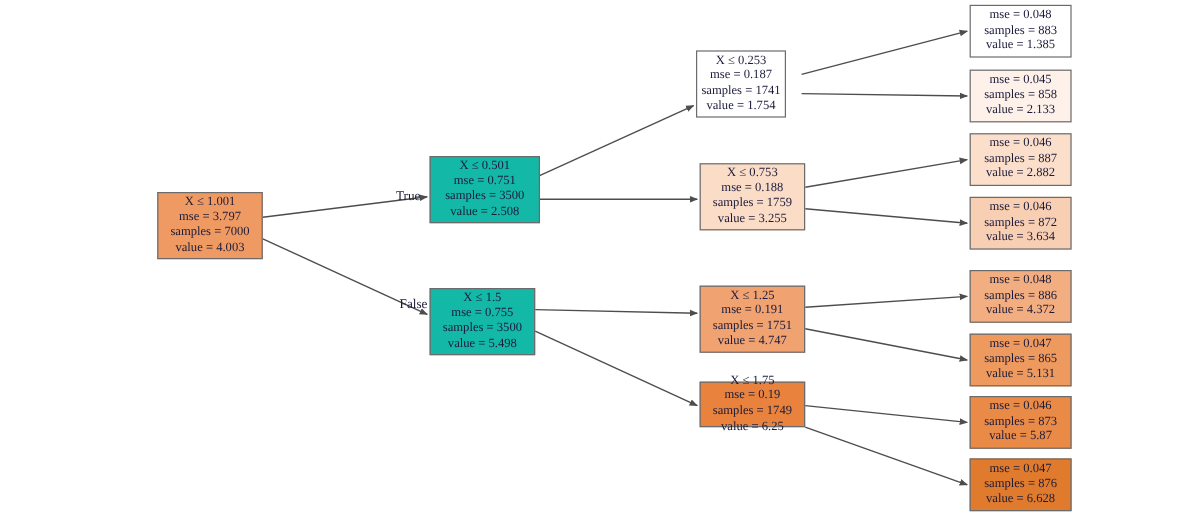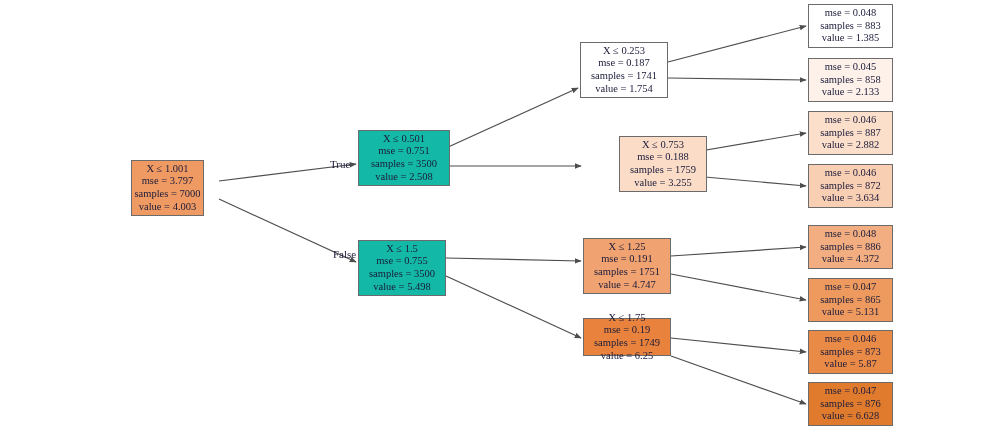--- a/index.html
+++ b/index.html
@@ -67,45 +67,45 @@
       <line x1="668" y1="62" x2="806" y2="26" stroke="#4d4d4d" stroke-width="1.15" marker-end="url(#arrow)"></line>
       <line x1="668" y1="78" x2="806" y2="80" stroke="#4d4d4d" stroke-width="1.15" marker-end="url(#arrow)"></line>
       <line x1="671" y1="156" x2="806" y2="133" stroke="#4d4d4d" stroke-width="1.15" marker-end="url(#arrow)"></line>
       <line x1="671" y1="174" x2="806" y2="186" stroke="#4d4d4d" stroke-width="1.15" marker-end="url(#arrow)"></line>
       <line x1="671" y1="256" x2="806" y2="247" stroke="#4d4d4d" stroke-width="1.15" marker-end="url(#arrow)"></line>
       <line x1="671" y1="274" x2="806" y2="300" stroke="#4d4d4d" stroke-width="1.15" marker-end="url(#arrow)"></line>
       <line x1="671" y1="338" x2="806" y2="352" stroke="#4d4d4d" stroke-width="1.15" marker-end="url(#arrow)"></line>
       <line x1="671" y1="356" x2="806" y2="404" stroke="#4d4d4d" stroke-width="1.15" marker-end="url(#arrow)"></line>
     </svg>
   <div id="node-layer">
-      <div class="node" style="left: 131px; top: 160px; width: 73px; height: 56px; background: rgb(239, 154, 99); border-color: rgb(107, 107, 107); color: rgb(27, 27, 58); justify-content: center;">
+      <div class="node" style="left: 131px; top: 160px; width: 88px; height: 56px; background: rgb(239, 154, 99); border-color: rgb(107, 107, 107); color: rgb(27, 27, 58); justify-content: center;">
         <span class="line">X ≤ 1.001</span>
         <span class="line">mse = 3.797</span>
         <span class="line">samples = 7000</span>
         <span class="line">value = 4.003</span>
       </div>
       <div class="node" style="left: 358px; top: 130px; width: 92px; height: 56px; background: #14b8a6; border-color: rgb(107, 107, 107); color: rgb(27, 27, 58);">
         <span class="line">X ≤ 0.501</span>
         <span class="line">mse = 0.751</span>
         <span class="line">samples = 3500</span>
         <span class="line">value = 2.508</span>
       </div>
       <div class="node" style="left: 358px; top: 240px; width: 88px; height: 56px; background: #14b8a6; border-color: rgb(107, 107, 107); color: rgb(27, 27, 58);">
         <span class="line">X ≤ 1.5</span>
         <span class="line">mse = 0.755</span>
         <span class="line">samples = 3500</span>
         <span class="line">value = 5.498</span>
       </div>
-      <div class="node" style="left: 580px; top: 42px; width: 88px; height: 56px; background: rgb(255, 255, 255); border-color: rgb(107, 107, 107); color: rgb(27, 27, 58);">
+      <div class="node" style="left: 580px; top: 42px; width: 75px; height: 56px; background: rgb(255, 255, 255); border-color: rgb(107, 107, 107); color: rgb(27, 27, 58);">
         <span class="line">X ≤ 0.253</span>
         <span class="line">mse = 0.187</span>
         <span class="line">samples = 1741</span>
         <span class="line">value = 1.754</span>
       </div>
-      <div class="node" style="left: 583px; top: 136px; width: 88px; height: 56px; background: rgb(250, 220, 199); border-color: rgb(107, 107, 107); color: rgb(27, 27, 58); margin-left: 36px;">
+      <div class="node" style="left: 583px; top: 136px; width: 88px; height: 56px; background: rgb(250, 220, 199); border-color: rgb(107, 107, 107); color: rgb(27, 27, 58);">
         <span class="line">X ≤ 0.753</span>
         <span class="line">mse = 0.188</span>
         <span class="line">samples = 1759</span>
         <span class="line">value = 3.255</span>
       </div>
       <div class="node" style="left: 583px; top: 238px; width: 88px; height: 56px; background: rgb(240, 162, 112); border-color: rgb(107, 107, 107); color: rgb(27, 27, 58);">
         <span class="line">X ≤ 1.25</span>
         <span class="line">mse = 0.191</span>
         <span class="line">samples = 1751</span>
         <span class="line">value = 4.747</span>

